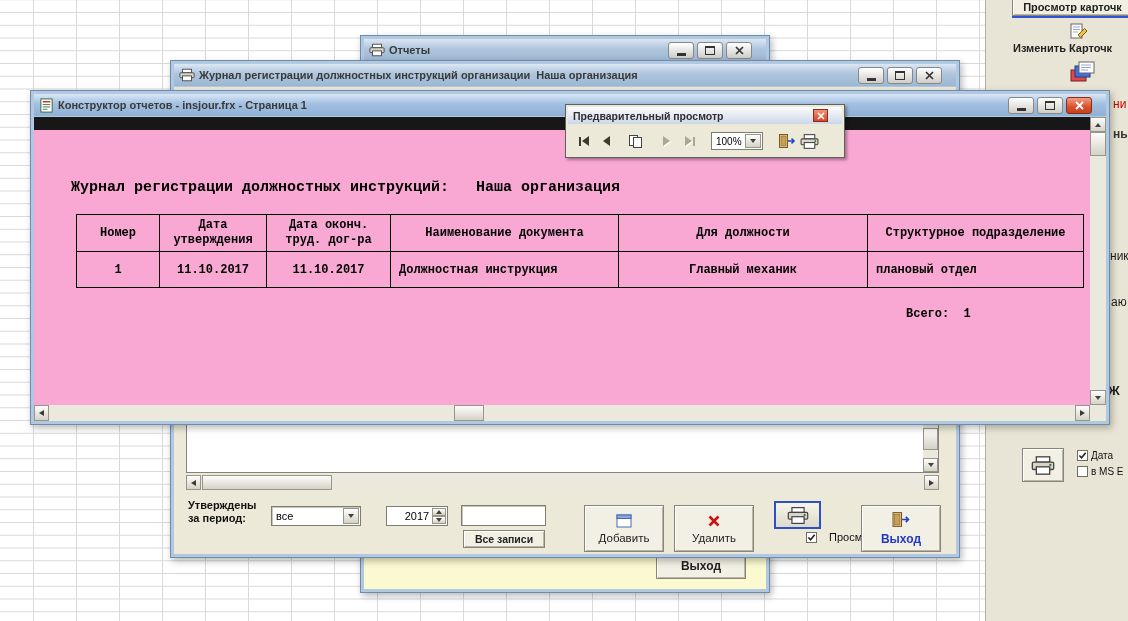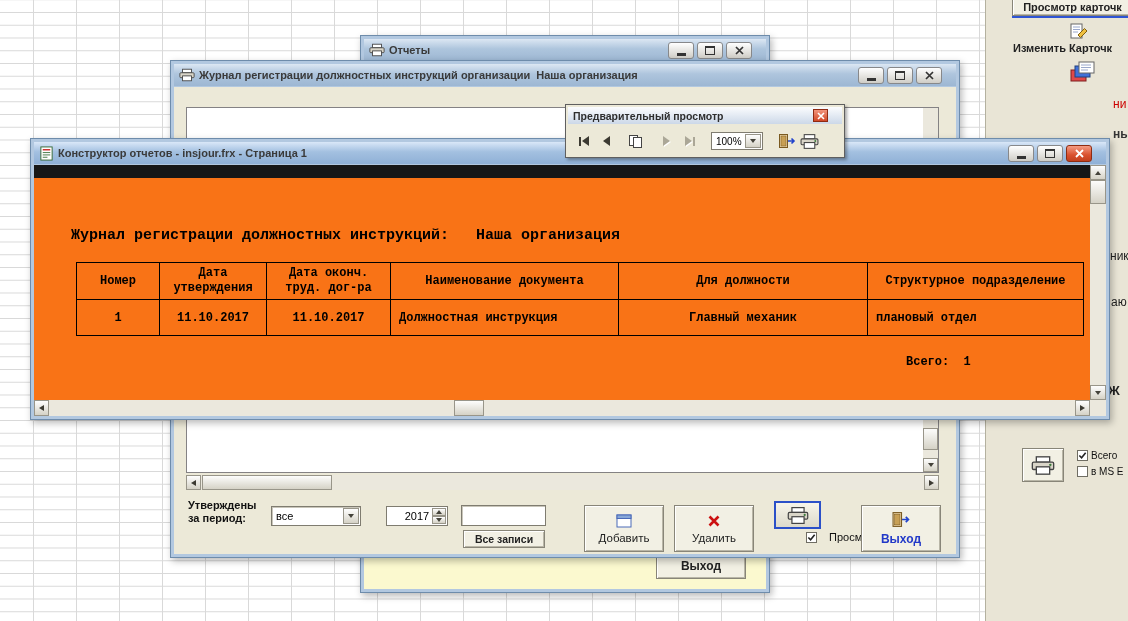--- a/index.html
+++ b/index.html
@@ -51,21 +51,21 @@
   .wbtn { width:26px; height:17px; display:inline-flex; align-items:center; justify-content:center;
     border:1px solid #87888a; border-radius:3px; background:linear-gradient(#ffffff,#cfcdc6); }
   .wbtn + .wbtn { margin-left:3px; }
   .wbtn.red { background:linear-gradient(#f49c84,#d9502e 60%,#c2401e); border-color:#8e2c12; }
   .g-min { width:9px; height:3px; background:#333; margin-top:8px; }
   .g-max { width:10px; height:9px; border:1px solid #333; border-top:2px solid #333; }
   .wbody { position:absolute; left:3px; right:3px; top:26px; bottom:3px; }
 
   .reports  { left:360px; top:35px;  width:410px;  height:558px; z-index:2; }
   .journal  { left:170px; top:60px;  width:790px;  height:498px; z-index:3; }
-  .designer { left:30px;  top:90px;  width:1080px; height:282px; z-index:4;margin-top:48px; }
+  .designer { left:30px;  top:90px;  width:1080px; height:335px; z-index:4; }
 
   .reports-body { background:#fbf9cf; }
   .journal-body { background:#ece9d8; }
   .designer-body { background:#ffffff; }
 
   
   .btn3d { background:#f2f0e4; border:1px solid #888578;
     box-shadow:inset 1px 1px 0 #fff, inset -1px -1px 0 #b9b6a7;
     font-family:"Liberation Sans",sans-serif; color:#222; }
 
@@ -112,21 +112,21 @@
     display:flex; align-items:center; justify-content:center; }
   .cb-row { position:absolute; left:600px; top:444px; display:flex; align-items:center; gap:12px;
     font:11px "Liberation Sans",sans-serif; color:#111;padding-left:32px; }
   .btn-exit { left:687px; top:418px; }
   .blue-label { color:#2239c8; font-weight:bold; font-size:12px; }
   .cb { width:11px; height:11px; background:#fff; border:1px solid #6f6d63;
     display:inline-flex; align-items:center; justify-content:center; }
 
   
   .dark-strip { position:absolute; left:0; right:16px; top:0; height:13px; background:#171717; }
-  .page { position:absolute; left:0; right:16px; top:13px; bottom:16px; background:#f97316; overflow:hidden; }
+  .page { position:absolute; left:0; right:16px; top:13px; bottom:16px; background:#f9a8d4; overflow:hidden; }
   .rtitle { position:absolute; left:37px; top:49px; font:bold 15px "Liberation Mono",monospace;
     color:#000; white-space:pre; }
   .rtable { position:absolute; left:42px; top:84px; border-collapse:collapse; table-layout:fixed; width:1007px;
     font:bold 12px "Liberation Mono",monospace; color:#000; }
   .rtable th, .rtable td { border:1px solid #000; text-align:center; vertical-align:middle; padding:2px 3px; }
   .rtable th { height:37px; line-height:15px; }
   .rtable td { height:36px; }
   .rtable td.al { text-align:left; padding-left:8px; }
   .rtotal { position:absolute; left:872px; top:177px; font:bold 12px "Liberation Mono",monospace; white-space:pre; }
   .d-vscroll { position:absolute; right:0; top:0; bottom:16px; width:16px; background:#ebe8dd; }
@@ -201,21 +201,21 @@
         <rect x="4" y="8" width="10" height="5.5" fill="#fff" stroke="#444"></rect>
         <circle cx="14.5" cy="6.5" r="0.9" fill="#3a7a3a"></circle>
       </svg>
   </button>
   <label class="p-cb c1">
     <span class="cb">
         <svg width="9" height="9" viewBox="0 0 10 10">
           <path d="M1.5 5 L4 7.5 L8.5 2" stroke="#222" stroke-width="1.8" fill="none"></path>
         </svg>
       </span>
-    <span>Всего</span>
+    <span>Дата</span>
   </label>
   <label class="p-cb c2">
     <span class="cb"></span>
     <span>в MS E</span>
   </label>
 </div>
 
 <div class="win reports">
   <div class="titlebar">
     <svg width="16" height="14" viewBox="0 0 18 14">

